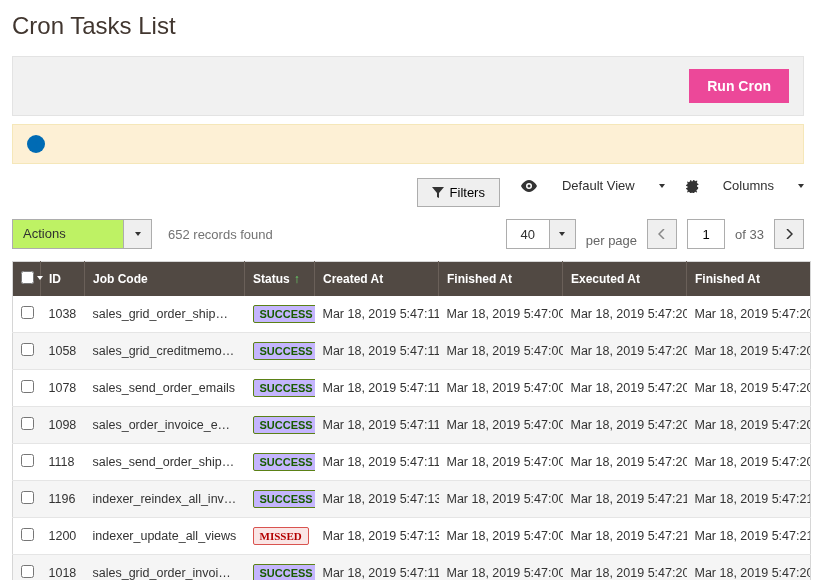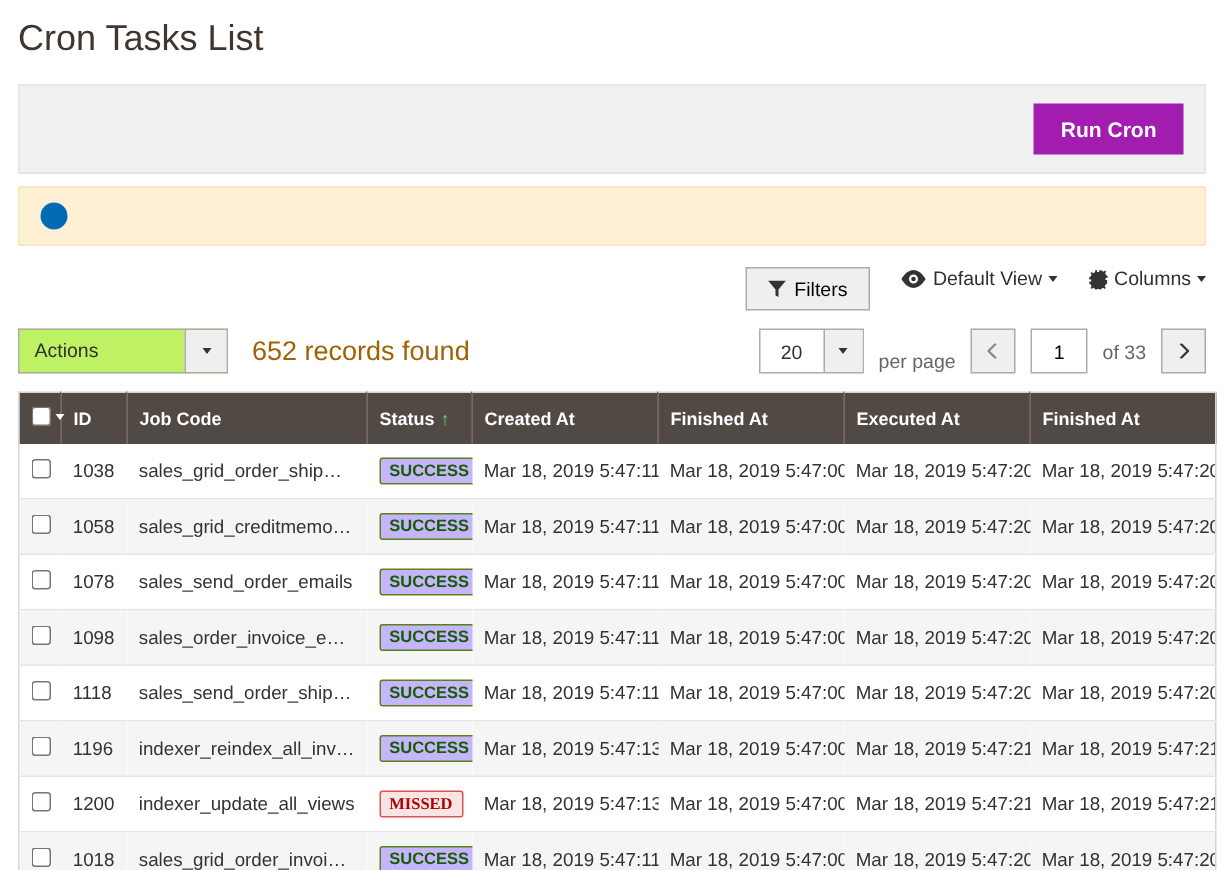--- a/index.html
+++ b/index.html
@@ -20,21 +20,21 @@
   }
   .action-bar {
     background: #f1f1f1;
     border: 1px solid #e3e3e3;
     padding: 12px 14px;
     display: flex;
     justify-content: flex-end;
     margin-bottom: 8px;
   }
   .btn-primary {
-    background: #a21caf;
+    background: #ec4899;
     color: #fff;
     border: none;
     padding: 9px 18px;
     font-size: 14px;
     font-weight: 600;
     cursor: pointer;
   }
   .message-info {
     background: #fdf0d5;
     border: 1px solid #f5e7b9;
@@ -71,21 +71,21 @@
     padding: 6px 14px;
     font-size: 13px;
     cursor: pointer;
     display: inline-flex;
     align-items: center;
     gap: 6px;
   }
   .view-ctrl {
     display: inline-flex;
     align-items: center;
-    gap: 4px;
+    gap: 24px;
     font-size: 13px;
     cursor: pointer;
   }
   .small-caret {
     width: 0; height: 0;
     border-left: 3px solid transparent;
     border-right: 3px solid transparent;
     border-top: 4px solid #333;
   }
   .toolbar-bottom {
@@ -103,21 +103,21 @@
     cursor: pointer;
     background: #bef264;
   }
   .actions-select .txt { flex: 1; padding: 6px 10px; font-size: 13px; }
   .actions-select .arrow-box {
     width: 28px;
     border-left: 1px solid #adadad;
     display: flex; align-items: center; justify-content: center;
     background: #efefef;
   }
-  .records-found { color: #a16207; font-size: 18px; }
+  .records-found { color: #737373; font-size: 13px; }
   .right-tools { display: flex; align-items: center; gap: 10px; }
   .perpage-box {
     display: inline-flex;
     border: 1px solid #adadad;
     height: 30px;
   }
   .perpage-box .pv {
     width: 42px;
     display: flex; align-items: center; justify-content: center;
   }
@@ -229,21 +229,21 @@
     <div class="actions-select">
       <span class="txt">Actions</span>
       <span class="arrow-box">
           <span class="small-caret"></span>
         </span>
     </div>
     <span class="records-found">652 records found</span>
   </div>
   <div class="right-tools">
     <div class="perpage-box">
-      <span class="pv">20</span>
+      <span class="pv">40</span>
       <span class="arrow-box">
           <span class="small-caret"></span>
         </span>
     </div>
     <span class="per-page-label">per page</span>
     <span class="pager-btn">
       <svg width="8" height="10" viewBox="0 0 8 10">
           <path d="M6 0L1 5l5 5" stroke="#888" stroke-width="1.5" fill="none"></path>
         </svg>
     </span>

